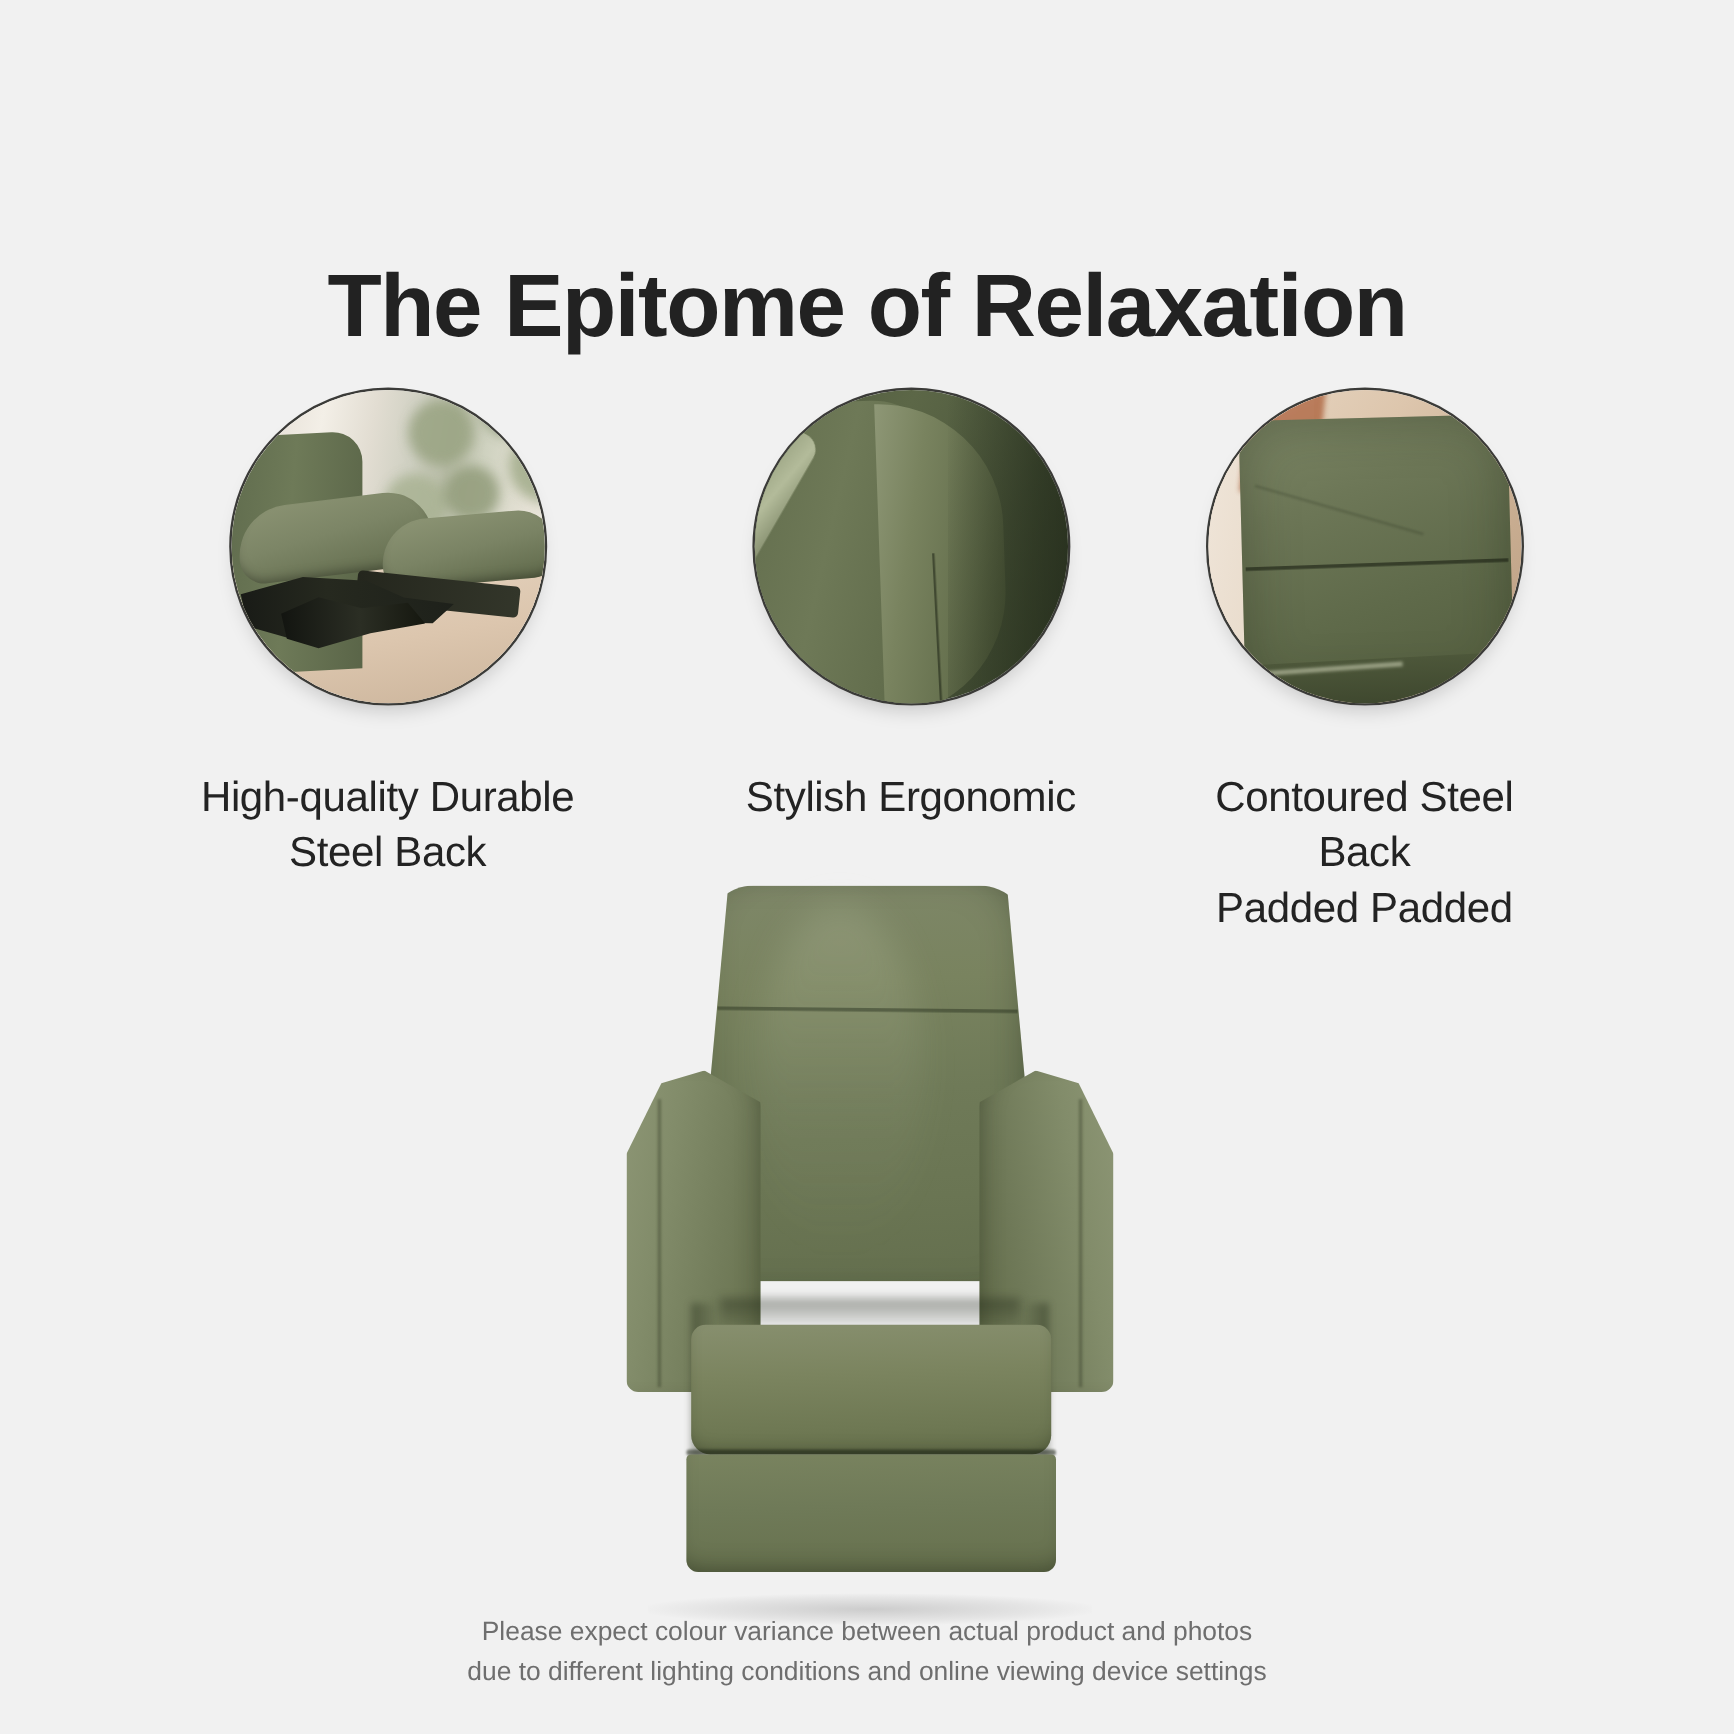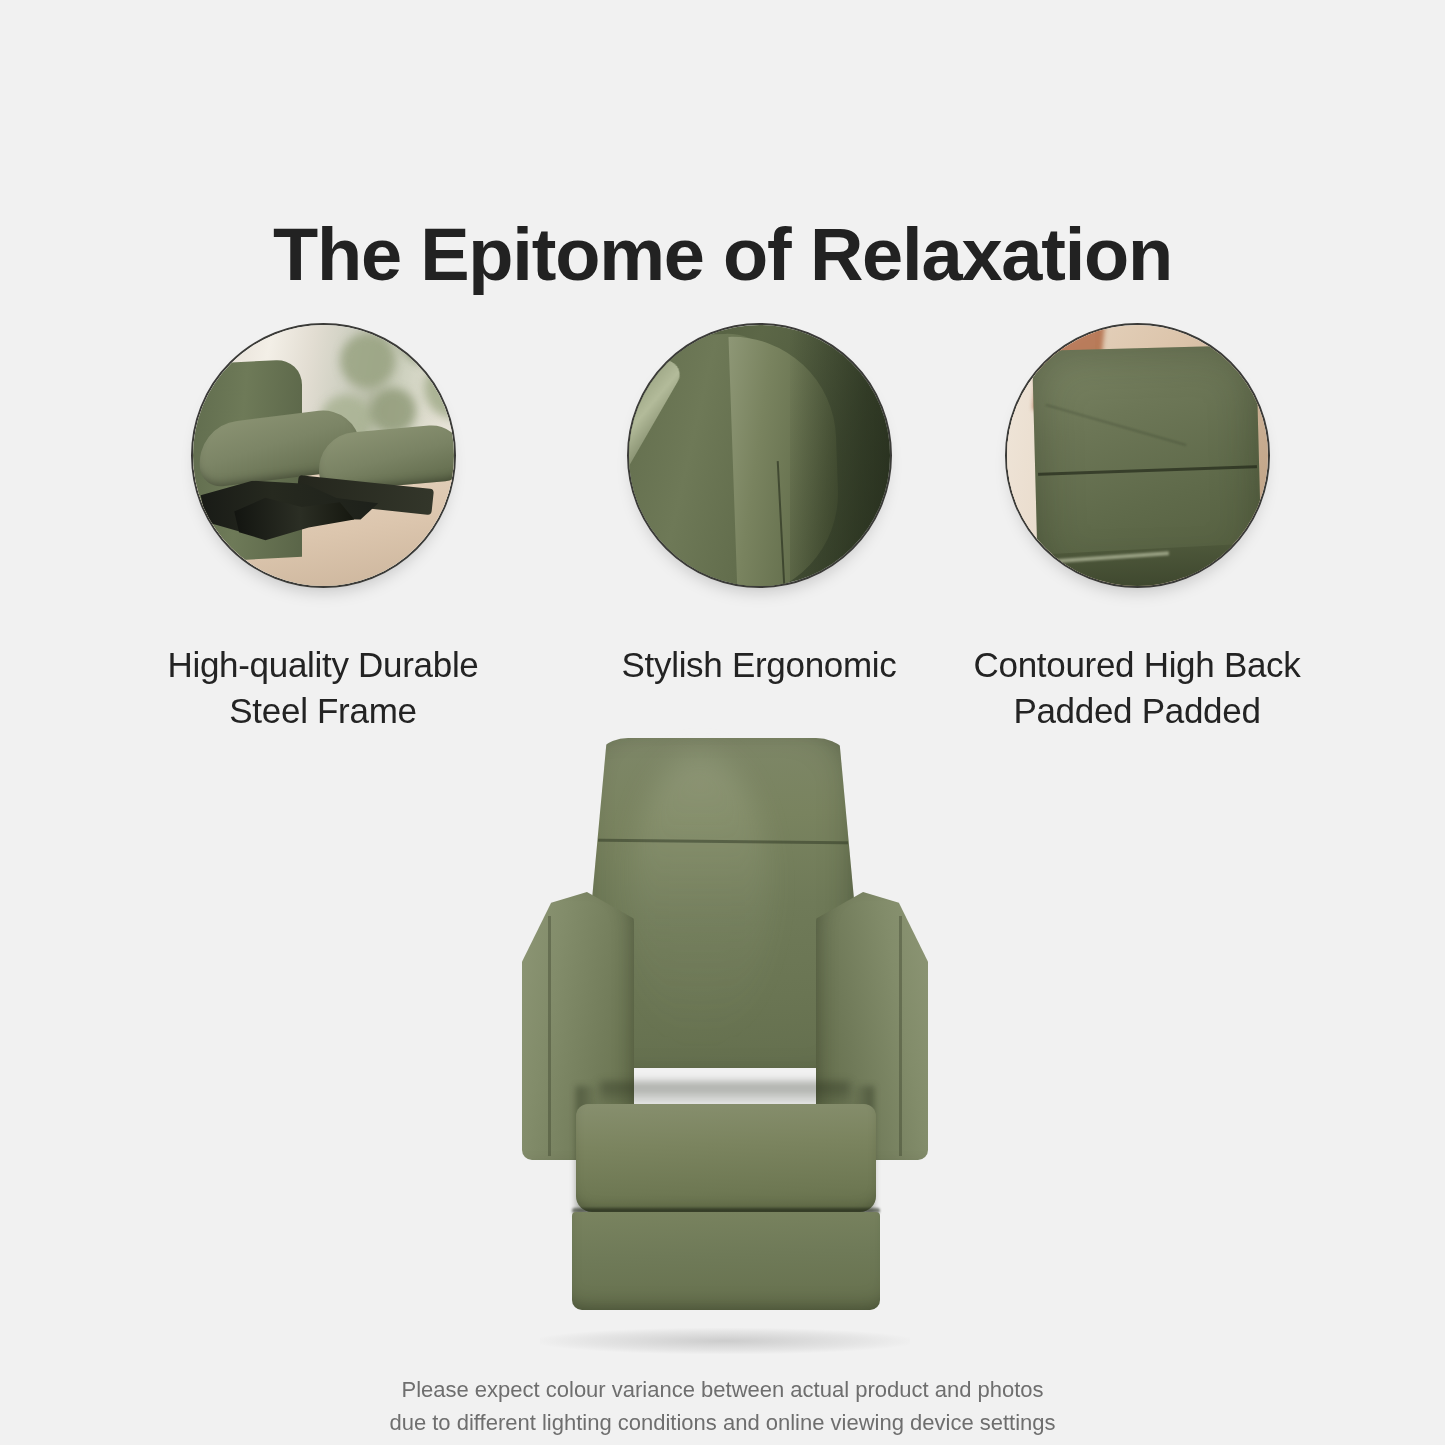--- a/index.html
+++ b/index.html
@@ -416,21 +416,21 @@
     top: 352px;
     width: 250px;
     height: 26px;
     background: linear-gradient(180deg, rgba(26,32,18,0.40), rgba(26,32,18,0));
     filter: blur(4px);
   }
 
   
   .disclaimer {
     position: absolute;
-    top: 1334px;
+    top: 1304px;
     left: 0;
     width: 1445px;
     text-align: center;
     font-size: 22px;
     color: #6e6e6e;
     line-height: 1.48;
   }
   .disclaimer div { display: block; }
 </style>
 </head>
@@ -451,21 +451,21 @@
           <div class="c1-chairback"></div>
           <div class="c1-pad-a"></div>
           <div class="c1-pad-b"></div>
           <div class="c1-rail"></div>
           <div class="c1-mech"></div>
           <div class="c1-mech2"></div>
         </div>
       </div>
       <div class="caption">
         <div>High-quality Durable</div>
-        <div>Steel Frame</div>
+        <div>Steel Back</div>
       </div>
     </div>
 
     <div class="feature feature-2">
       <div class="circle">
         <div class="photo">
           <div class="c2-bg"></div>
           <div class="c2-panel-left"></div>
           <div class="c2-curve"></div>
           <div class="c2-piping"></div>
@@ -485,21 +485,21 @@
           <div class="c3-wallpanel"></div>
           <div class="c3-warmband"></div>
           <div class="c3-backcushion"></div>
           <div class="c3-crease"></div>
           <div class="c3-seam"></div>
           <div class="c3-base"></div>
           <div class="c3-highlight"></div>
         </div>
       </div>
       <div class="caption">
-        <div>Contoured High Back</div>
+        <div>Contoured Steel Back</div>
         <div>Padded Padded</div>
       </div>
     </div>
 
   </div>
 
   <div class="chair-stage">
     <div class="chair-shadow"></div>
     <div class="leg leg-left"></div>
     <div class="leg leg-right"></div>

